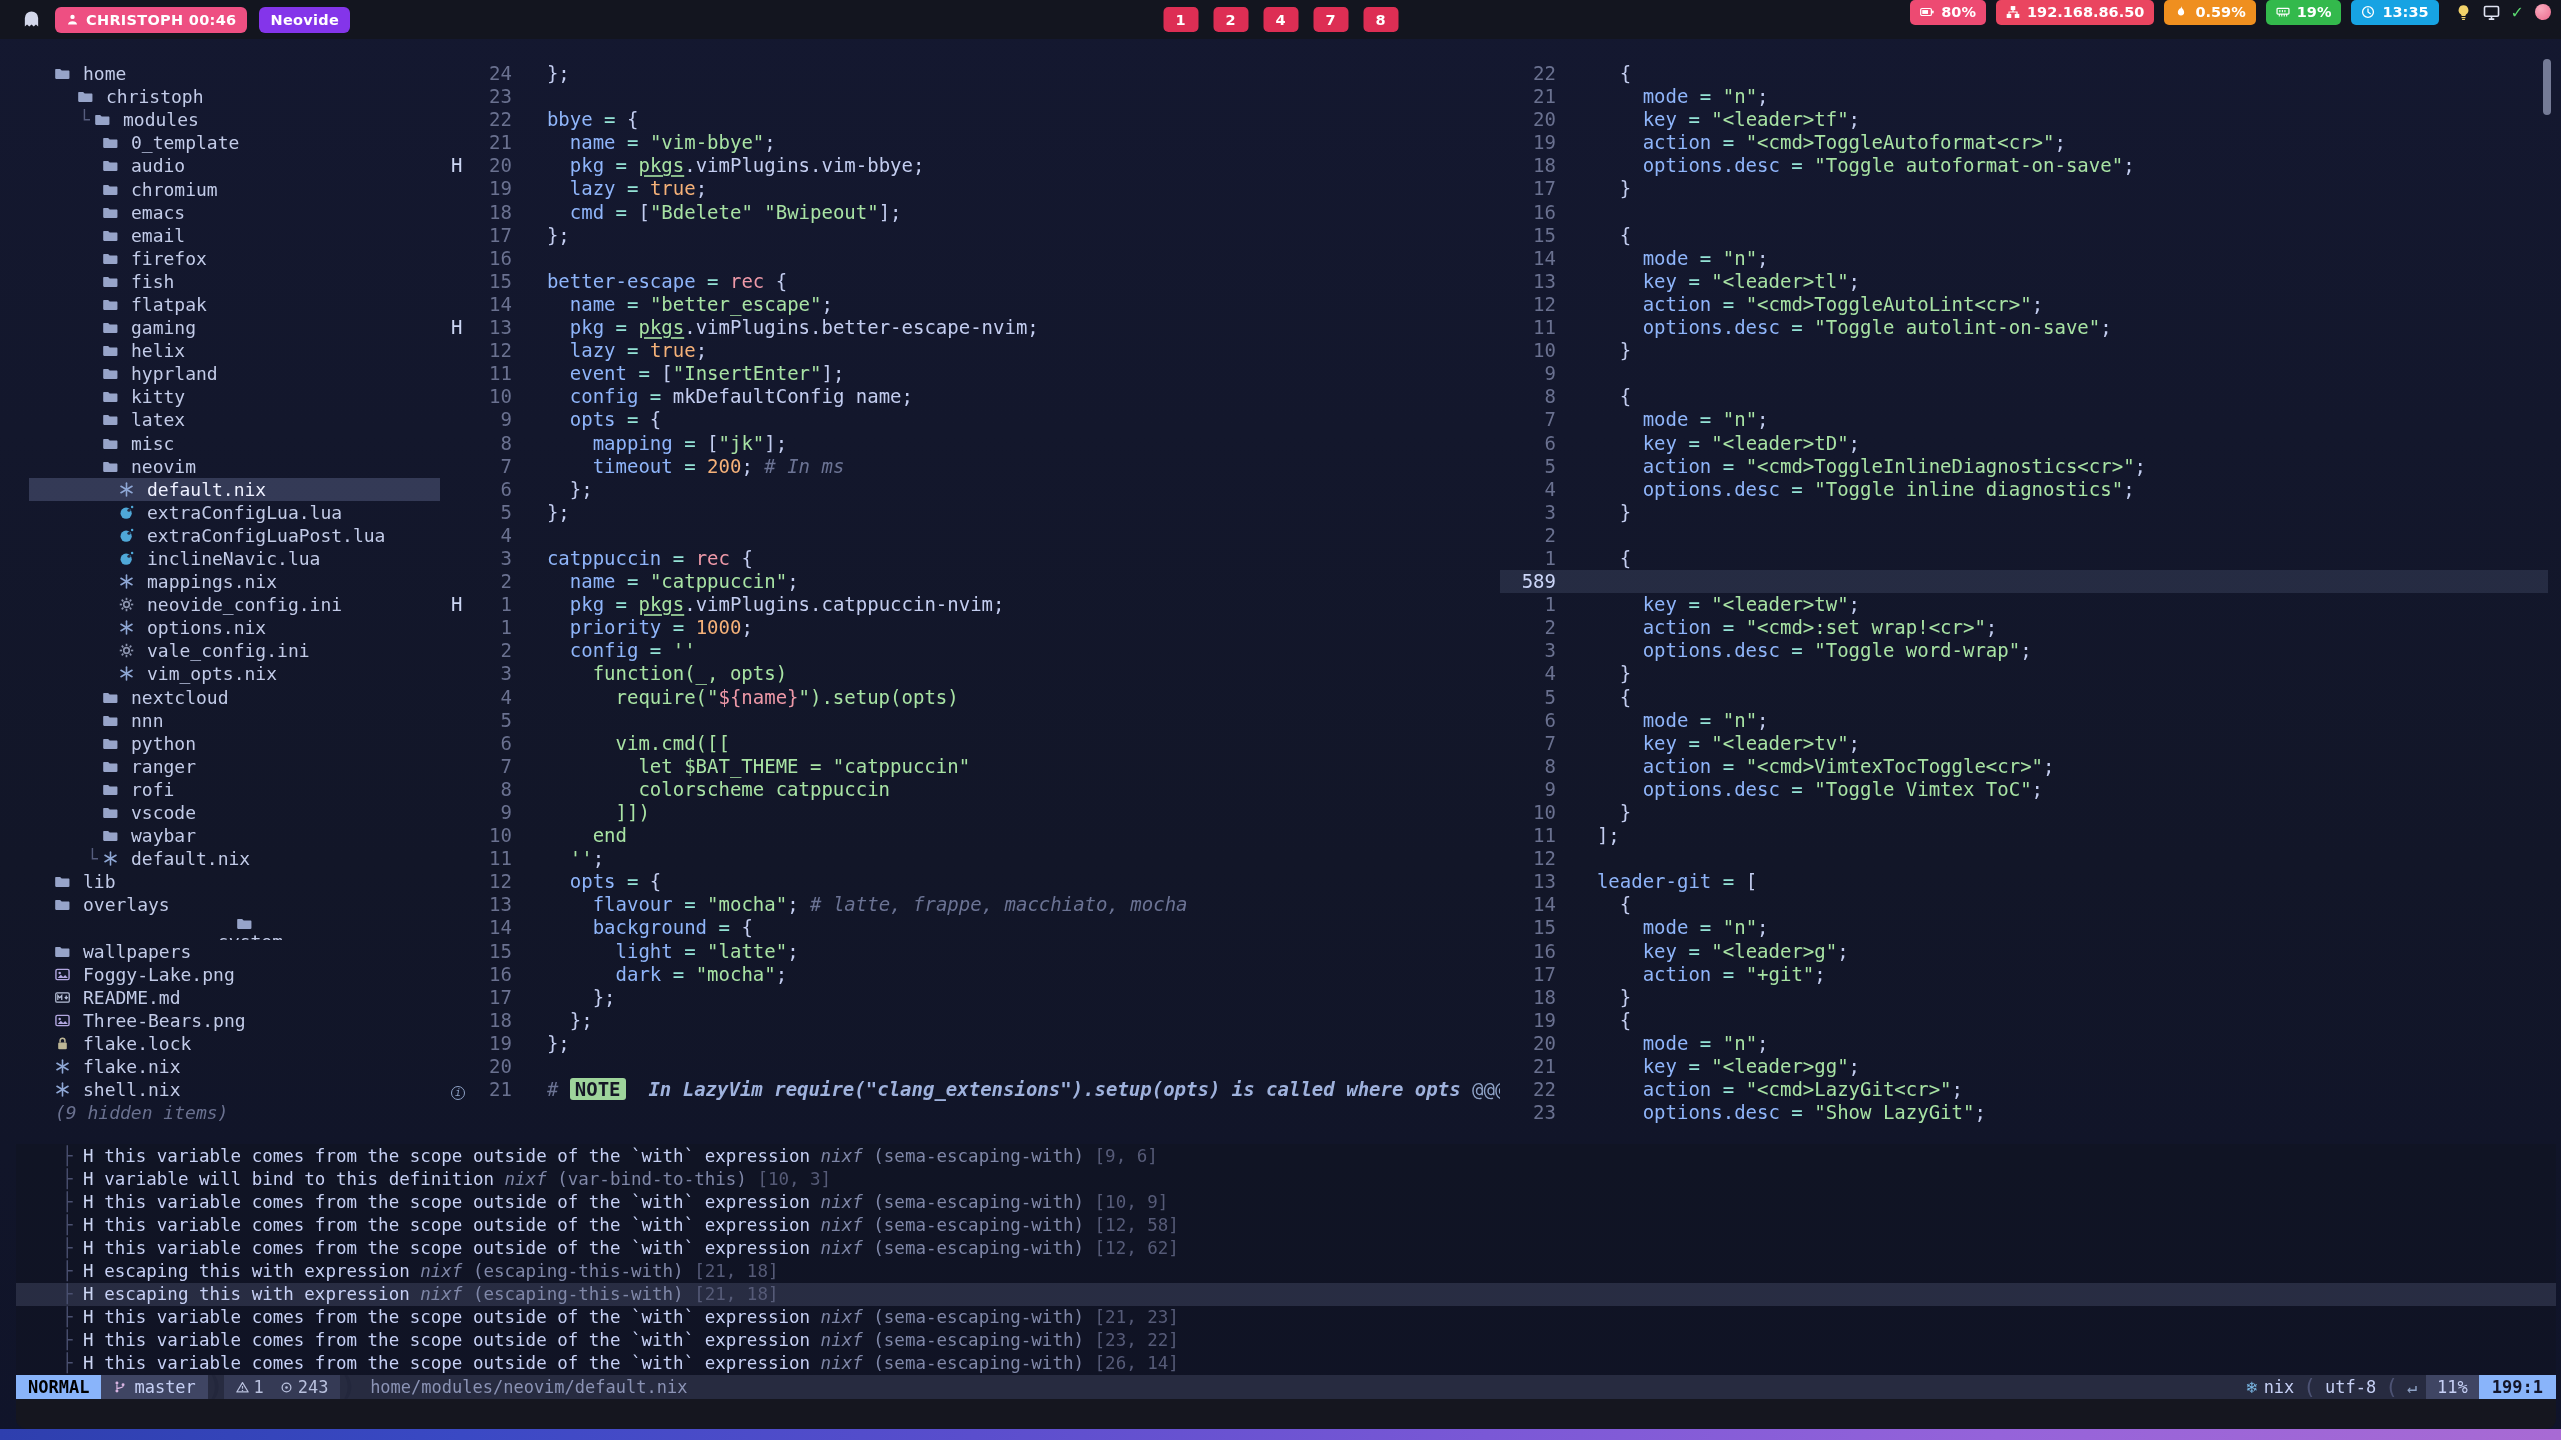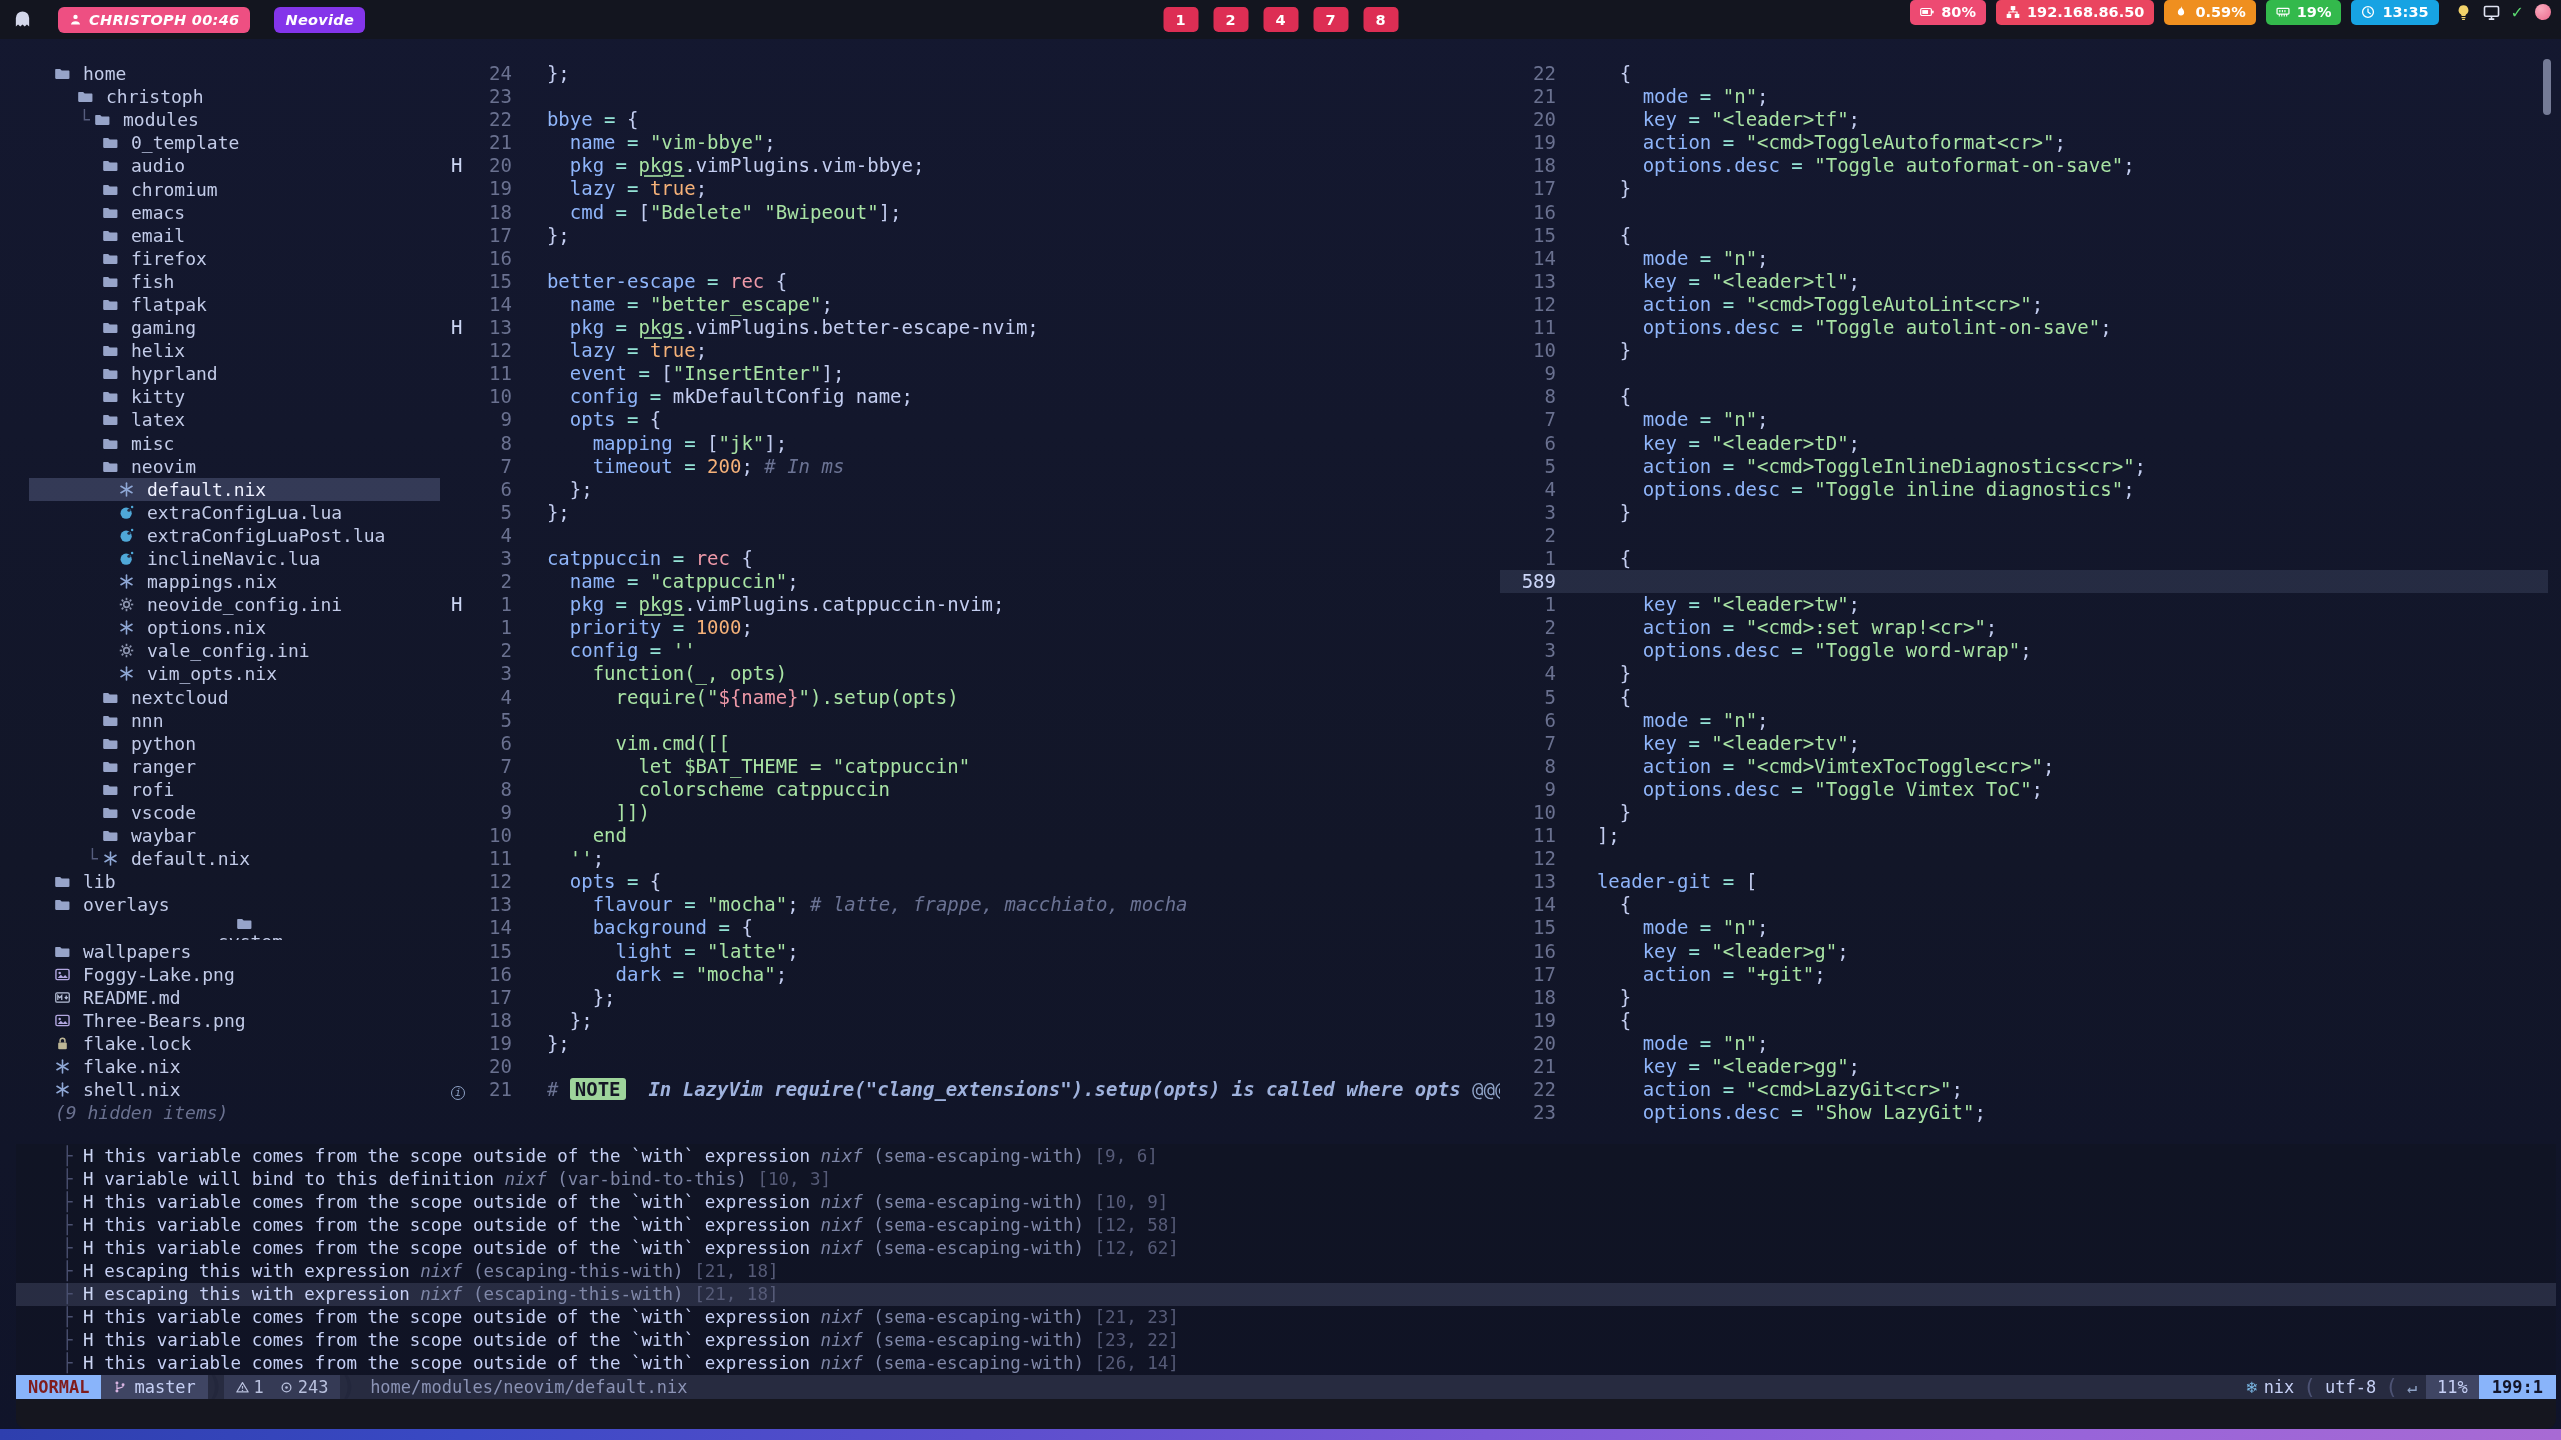--- a/index.html
+++ b/index.html
@@ -3,21 +3,21 @@
 <meta charset="utf-8">
 <style>
   * { margin:0; padding:0; box-sizing:border-box; }
   html,body { width:2561px; height:1440px; overflow:hidden; background:#0d1020; font-family:"DejaVu Sans",sans-serif; }
   .screen { position:relative; width:2561px; height:1440px;
     background: linear-gradient(180deg,#141830 0%,#121628 60%,#10142a 100%); }
 
   
   .topbar { position:absolute; left:0; top:0; width:2561px; height:39px; background:#13151f;
     display:flex; align-items:center; }
-  .tb-left { position:absolute; left:10px; top:0; height:39px; display:flex; align-items:center; gap:24px;font-style:italic; }
+  .tb-left { position:absolute; left:19px; top:0; height:39px; display:flex; align-items:center; gap:12px; }
   .tb-logo { width:24px; height:24px; display:inline-flex; align-items:center; justify-content:center; color:#d3d7ea; }
   .tb-logo svg { width:19px; height:19px; }
   .tb-badge { height:26px; border-radius:6px; color:#ffffff; font-weight:bold; font-size:14.5px;
     display:inline-flex; align-items:center; gap:7px; padding:0 11px; letter-spacing:.3px; }
   .tb-user { background:#ee4f82; }
   .tb-app  { background:#8435ea; }
   .tb-ic { display:inline-flex; } .tb-ic svg { width:13px; height:13px; }
   .tb-center { position:absolute; left:50%; top:0; transform:translateX(-50%); height:39px;
     display:flex; align-items:center; gap:15px; }
   .ws { width:35px; height:25px; background:#dd2e54; border-radius:5px; color:#fff; font-weight:bold;
@@ -98,21 +98,21 @@
   .dg-sev { color:#ccd6f4; }
   .dg-msg { color:#c6d0f5; }
   .dg-src { color:#7f87a8; font-style:italic; }
   .dg-code { color:#7f87a8; }
   .dg-pos { color:#565b78; }
 
   
   .statusline { position:absolute; left:0; top:1328px; width:2540px; height:24px; background:#272b40;
     display:flex; align-items:stretch; font-family:"DejaVu Sans Mono",monospace; font-size:17px; color:#c6d0f5; }
   .sl-left { display:flex; align-items:stretch; flex:1; min-width:0; }
-  .sl-mode { background:#89b4fa; color:#7f1d1d; font-weight:bold; padding:0 12px; display:flex; align-items:center; }
+  .sl-mode { background:#89b4fa; color:#000000; font-weight:bold; padding:0 12px; display:flex; align-items:center; }
   .sl-seg { display:flex; align-items:center; gap:7px; padding:0 12px; }
   .sl-branch { background:#3f4563; }
   .sl-branch svg { width:14px; height:14px; color:#d8b4e2; }
   .sl-counts { background:#353a55; gap:5px; color:#b9c1de; }
   .sl-counts svg { width:13px; height:13px; }
   .pl-sep { font-size:26px; line-height:22px; color:#23273c; font-weight:bold; transform:scaleY(1.05); }
   .sl-path { display:flex; align-items:center; margin-left:14px; color:#8b93b5; }
   .sl-right { display:flex; align-items:stretch; }
   .sl-item { display:flex; align-items:center; gap:7px; padding:0 9px; }
   .sl-ft-icon { color:#7dbbe8; }

